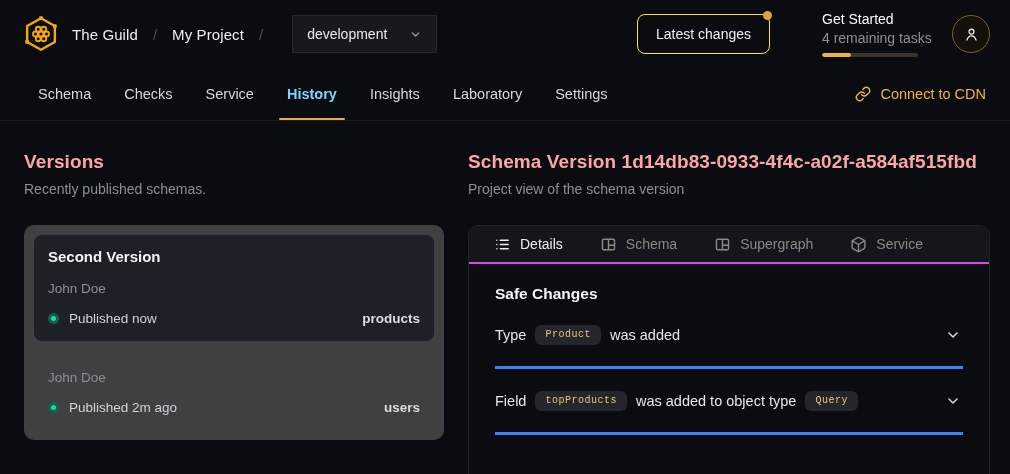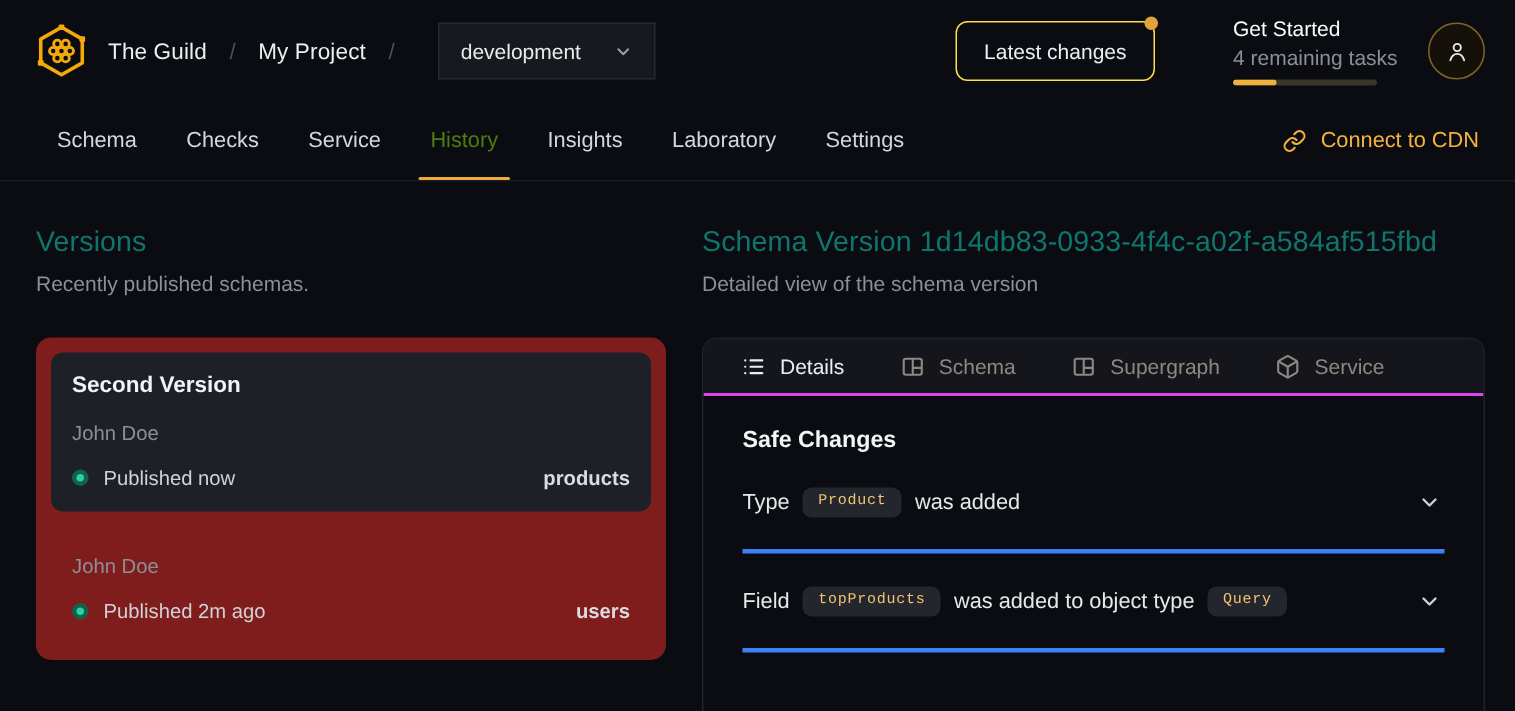--- a/index.html
+++ b/index.html
@@ -51,39 +51,39 @@
 
   
   .nav {
     height:53px; display:flex; align-items:stretch;
     border-bottom:1px solid #191c22; padding:0 24px 0 38px;
   }
   .nav-tab {
     display:flex; align-items:center; margin-right:33px;
     font-size:14.5px; color:#d4d7db; cursor:pointer; position:relative;
   }
-  .nav-tab.active { color:#4d7c0f; font-weight:400; }
+  .nav-tab.active { color:#7dd3fc; font-weight:700; }
   .nav-tab.active::after {
     content:""; position:absolute; left:-8px; right:-8px; bottom:0; height:2.5px;
     background:#f0a93c; border-radius:2px;
   }
   .cdn-link {
     margin-left:auto; display:flex; align-items:center; gap:9px;
     color:#f3b33d; font-size:14.5px; cursor:pointer;
   }
 
   
   .main { display:flex; padding:30px 20px 0 24px; }
   .col-left { width:420px; flex:0 0 420px; margin-right:24px; }
   .col-right { flex:1; min-width:0; }
-  .page-title { font-size:19px; font-weight:400; color:#0f766e; letter-spacing:.1px; }
+  .page-title { font-size:19px; font-weight:700; color:#fca5a5; letter-spacing:.1px; }
   .page-sub { font-size:14px; color:#8b8f96; margin-top:8px; }
 
   .versions-box {
-    margin-top:28px; background:#7f1d1d; border-radius:10px; padding:10px;
+    margin-top:28px; background:#404040; border-radius:10px; padding:10px;
   }
   .version-item { border-radius:8px; padding:13px 14px 15px; cursor:pointer; }
   .version-item.selected { background:#1d2026; }
   .vi-name { font-size:15px; font-weight:600; color:#f2f3f5; }
   .vi-author { font-size:13.5px; color:#8b8f96; margin-top:16px; }
   .vi-row { display:flex; align-items:center; margin-top:15px; }
   .status-dot {
     width:11px; height:11px; border-radius:50%;
     background:#2bd3a0; border:3px solid #11614c; margin-right:10px;
   }
@@ -220,21 +220,21 @@
           <span class="status-dot"></span>
           <span class="vi-status">Published 2m ago</span>
           <span class="vi-service">users</span>
         </div>
       </div>
     </div>
   </div>
 
   <div class="col-right">
     <div class="page-title">Schema Version 1d14db83-0933-4f4c-a02f-a584af515fbd</div>
-    <div class="page-sub">Detailed view of the schema version</div>
+    <div class="page-sub">Project view of the schema version</div>
 
     <div class="detail-box">
       <div class="detail-tabs">
         <div class="dtab active">
           <svg width="17" height="17" viewBox="0 0 24 24" fill="none" stroke="currentColor" stroke-width="2.1" stroke-linecap="round">
             <path d="M4 6h.01M4 12h.01M4 18h.01M9 6h11M9 12h11M9 18h11"></path>
           </svg>
           <span>Details</span>
         </div>
         <div class="dtab">

